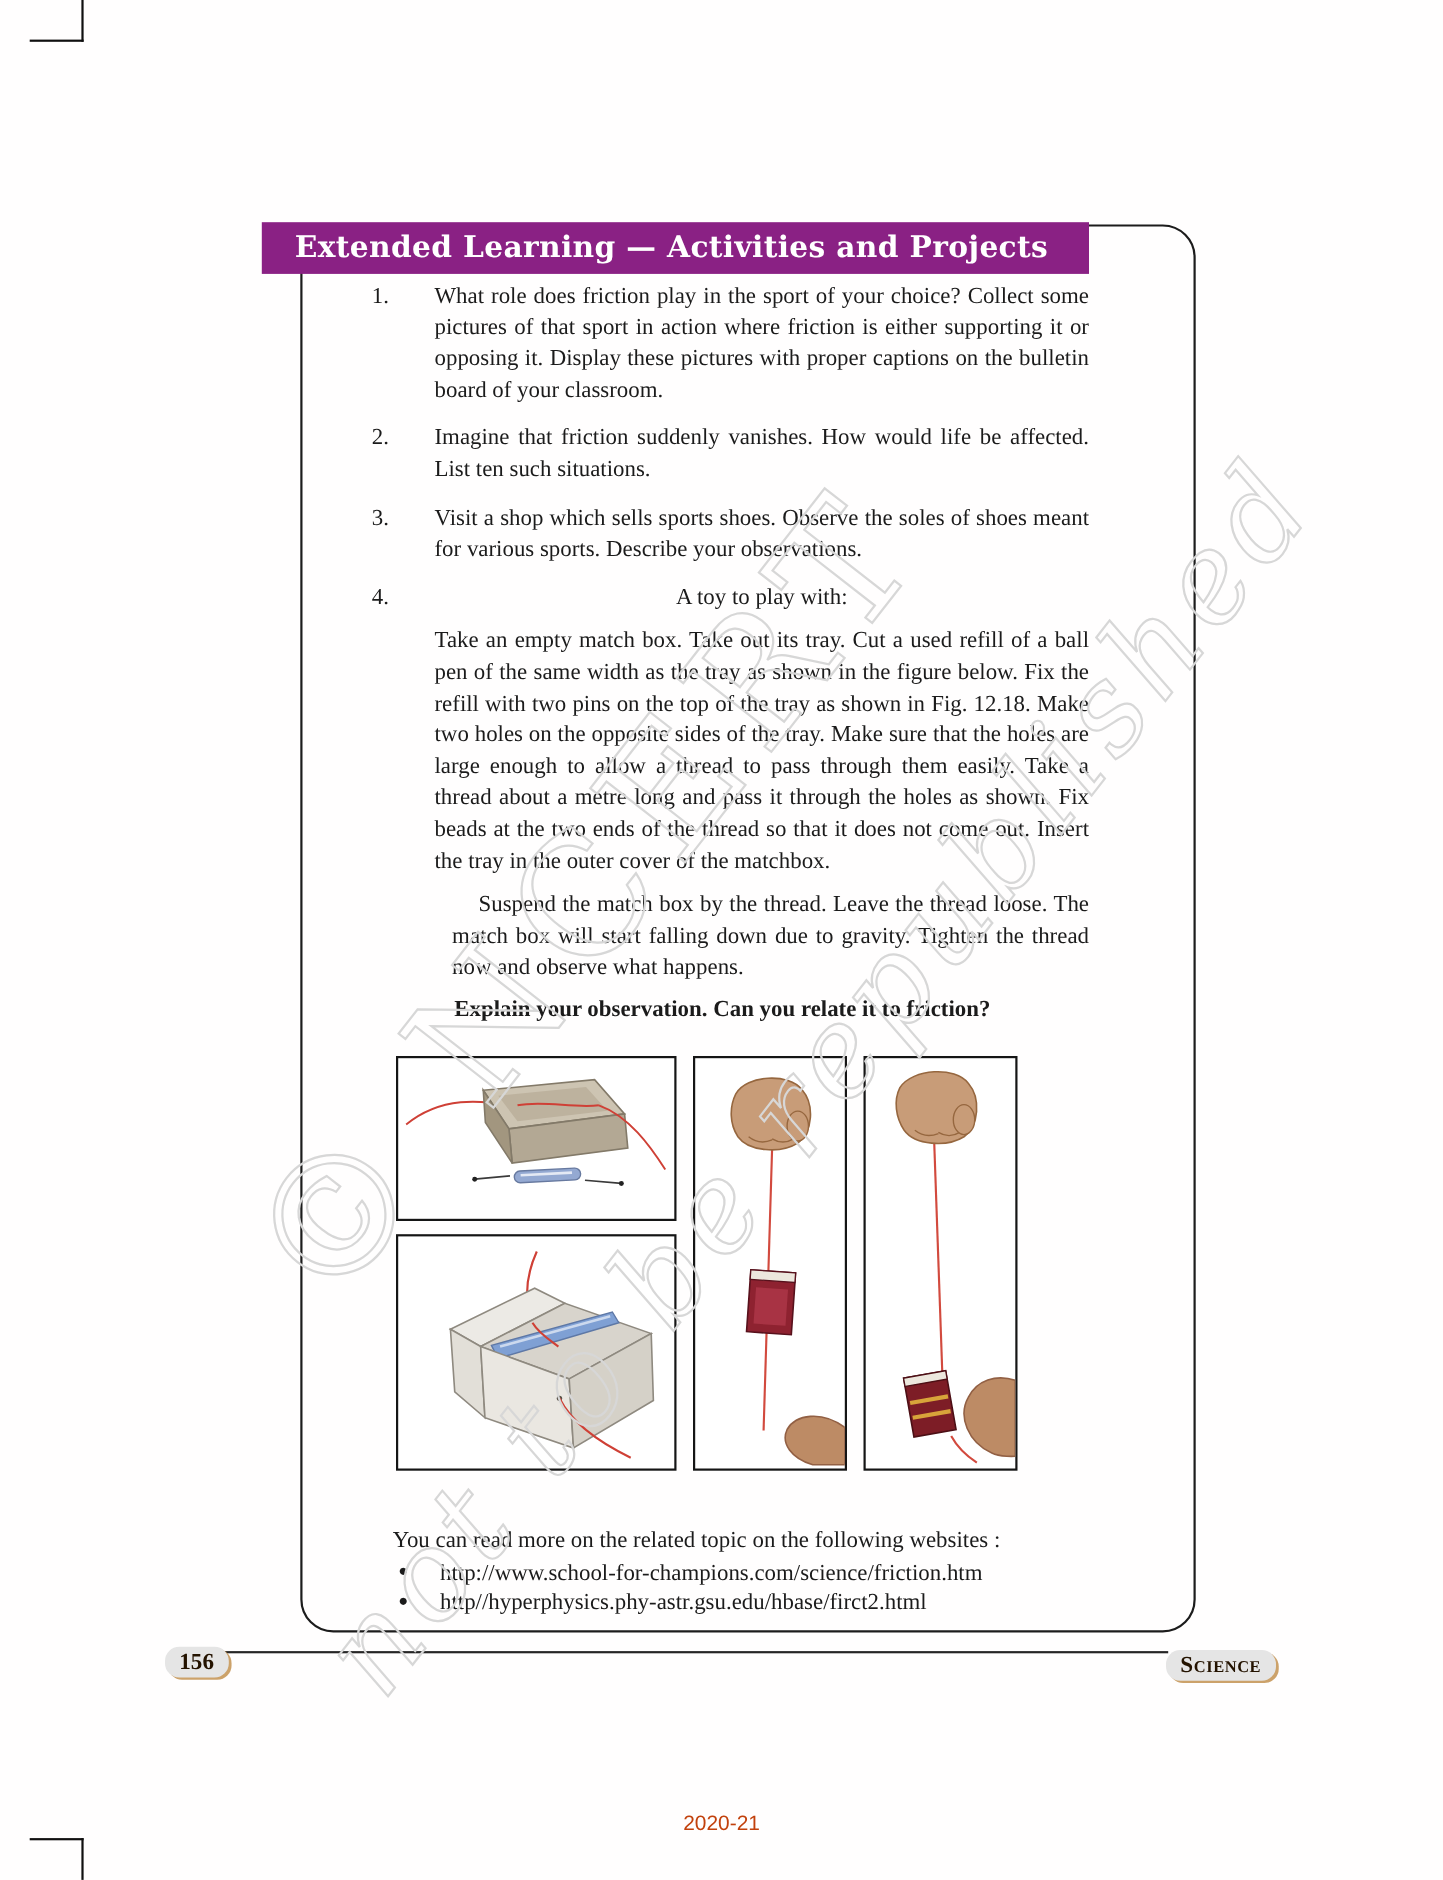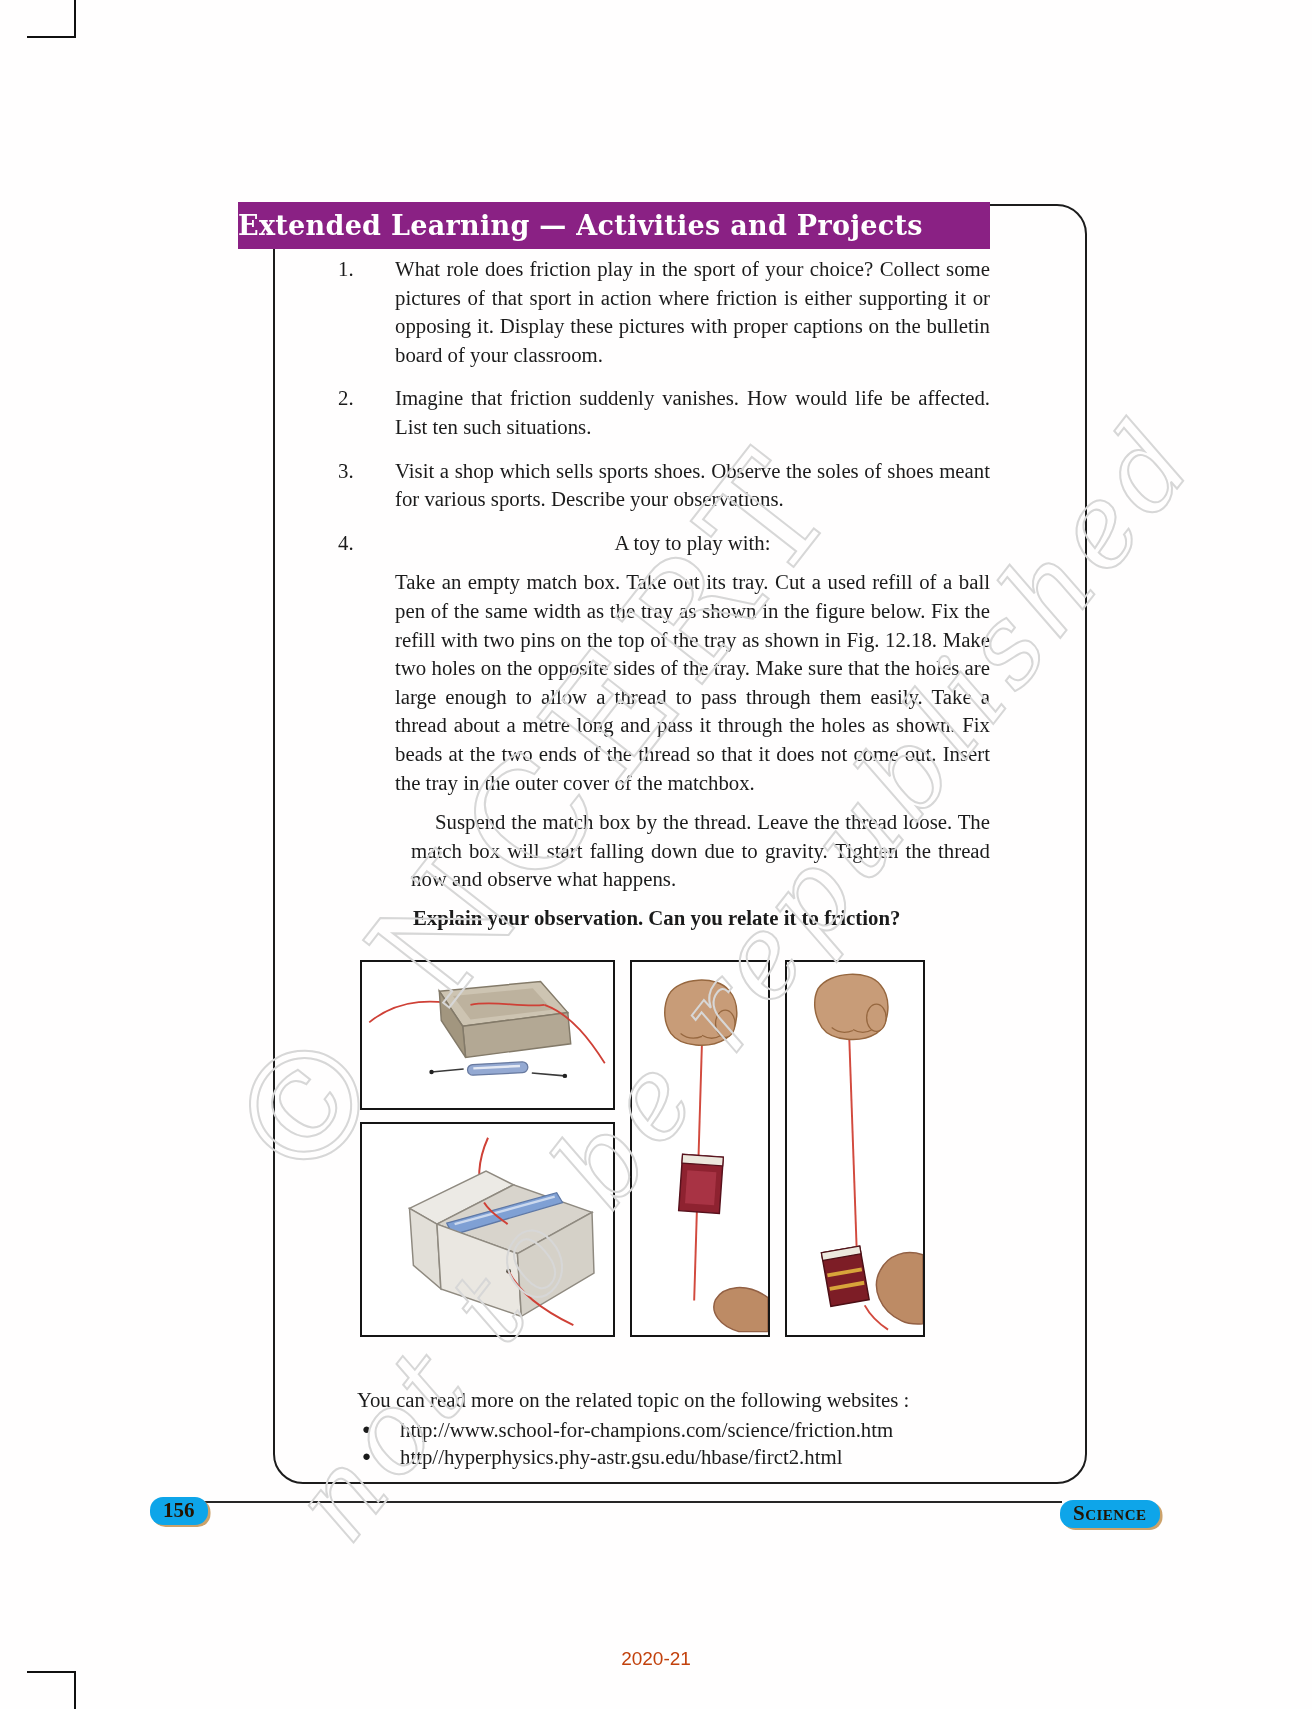--- a/index.html
+++ b/index.html
@@ -6,21 +6,21 @@
   .page{position:relative;width:1312px;height:1709px;background:#fffefe;overflow:hidden;
         font-family:"Liberation Serif",serif;color:#1b1b1b;}
 
   
   .cropmark{position:absolute;background:#101010;}
 
   
   .banner{position:absolute;left:238px;top:202px;width:752px;height:47px;background:#8a2184;z-index:4;
           display:flex;align-items:center;}
   .banner-title{font-family:"DejaVu Serif",serif;font-weight:bold;font-size:27px;color:#ffffff;
-                letter-spacing:.3px;white-space:nowrap;}
+                padding-left:30px;letter-spacing:.3px;white-space:nowrap;}
 
   
   .content-box{position:absolute;left:273px;top:204px;width:810px;height:1276px;
                border:2.5px solid #1c1c1c;border-radius:30px;z-index:1;}
 
   
   .activities{position:absolute;left:338px;top:255px;width:652px;font-size:20.8px;line-height:28.6px;z-index:2;}
   .item{display:flex;margin-bottom:15px;}
   .item .num{width:57px;flex-shrink:0;}
   .item .txt{flex:1;text-align:justify;}
@@ -40,21 +40,21 @@
 
   
   .links{position:absolute;left:338px;top:1386px;width:660px;font-size:20.8px;line-height:27px;z-index:2;}
   .links .intro{margin-left:19px;margin-bottom:3px;}
   .link-row{display:flex;}
   .link-row .bullet{width:62px;padding-left:24px;box-sizing:border-box;font-size:15px;line-height:27px;flex-shrink:0;}
   .link-row .url{flex:1;font-family:Liberation Serif, serif;}
 
   
   .footer-rule{position:absolute;left:200px;top:1501px;width:862px;height:0;border-top:2.2px solid #262626;z-index:2;}
-  .badge{position:absolute;background:#0ea5e9;border-radius:13px;padding:1px 13px 2px 13px;
+  .badge{position:absolute;background:#e5e5e5;border-radius:13px;padding:1px 13px 2px 13px;
          font-weight:bold;font-size:21px;color:#241300;z-index:3;
          box-shadow:2.5px 2px 0 rgba(195,146,80,.85);}
   .page-badge{left:150px;top:1497px;}
   .subject-badge{left:1060px;top:1500px;font-variant:small-caps;letter-spacing:.5px;}
   .edition-year{position:absolute;left:0;top:1648px;width:100%;text-align:center;
                 font-family:"Liberation Sans",sans-serif;font-size:19px;color:#c2410c;z-index:2;}
 
   
   .watermark{position:absolute;left:90px;top:330px;width:1080px;height:1120px;z-index:6;
              display:flex;flex-direction:column;align-items:center;justify-content:center;gap:115px;

